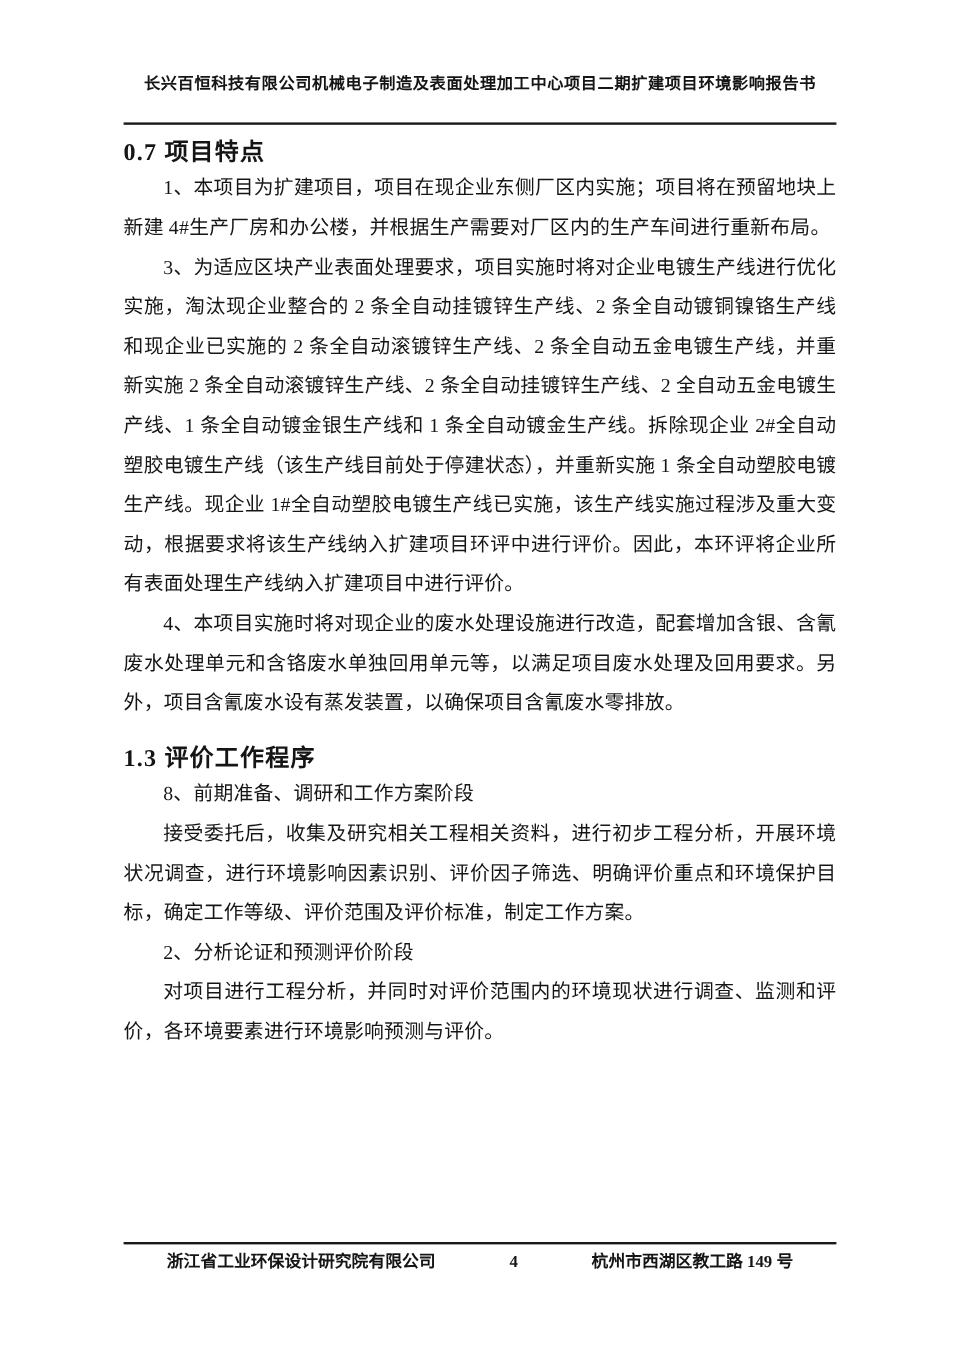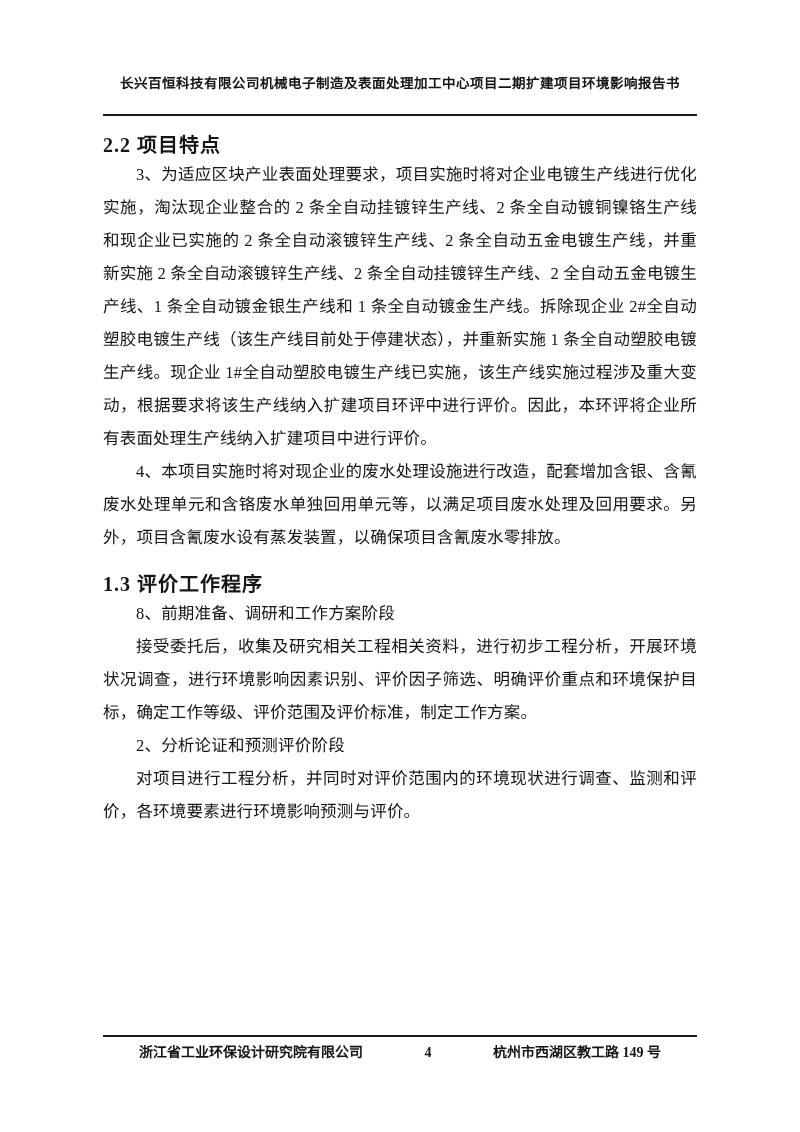--- a/index.html
+++ b/index.html
@@ -12,24 +12,25 @@
     width: 800px;
     height: 1132px;
     background: #ffffff;
     color: #151515;
     font-family: "Liberation Serif", "DejaVu Serif", serif;
     overflow: hidden;
     box-sizing: border-box;
   }
   
   .header {
-    margin: 16px 103px;
+    margin: 4px 103px;
     padding-top: 58px;
     padding-bottom: 20px;
     border-bottom: 2px solid #1a1a1a;
+    font-family: Liberation Mono, monospace;
   }
   .header-text {
     text-align: center;
     font-size: 13.5px;
     line-height: 20px;
     font-weight: bold;
     letter-spacing: 0.5px;
     white-space: nowrap;
   }
   
@@ -84,22 +85,23 @@
 <body>
 
 <div class="page">
 
   <div class="header">
     <div class="header-text">长兴百恒科技有限公司机械电子制造及表面处理加工中心项目二期扩建项目环境影响报告书</div>
   </div>
 
   <div class="content">
 
-    <h2 class="section-heading">2.2 项目特点</h2>
+    <h2 class="section-heading">0.7 项目特点</h2>
 
+    <p class="para">1、本项目为扩建项目，项目在现企业东侧厂区内实施；项目将在预留地块上新建 4#生产厂房和办公楼，并根据生产需要对厂区内的生产车间进行重新布局。</p>
 
 
     <p class="para">3、为适应区块产业表面处理要求，项目实施时将对企业电镀生产线进行优化实施，淘汰现企业整合的 2 条全自动挂镀锌生产线、2 条全自动镀铜镍铬生产线和现企业已实施的 2 条全自动滚镀锌生产线、2 条全自动五金电镀生产线，并重新实施 2 条全自动滚镀锌生产线、2 条全自动挂镀锌生产线、2 全自动五金电镀生产线、1 条全自动镀金银生产线和 1 条全自动镀金生产线。拆除现企业 2#全自动塑胶电镀生产线（该生产线目前处于停建状态），并重新实施 1 条全自动塑胶电镀生产线。现企业 1#全自动塑胶电镀生产线已实施，该生产线实施过程涉及重大变动，根据要求将该生产线纳入扩建项目环评中进行评价。因此，本环评将企业所有表面处理生产线纳入扩建项目中进行评价。</p>
 
     <p class="para">4、本项目实施时将对现企业的废水处理设施进行改造，配套增加含银、含氰废水处理单元和含铬废水单独回用单元等，以满足项目废水处理及回用要求。另外，项目含氰废水设有蒸发装置，以确保项目含氰废水零排放。</p>
 
     <h2 class="section-heading second">1.3 评价工作程序</h2>
 
 
     <p class="para single">8、前期准备、调研和工作方案阶段</p>

